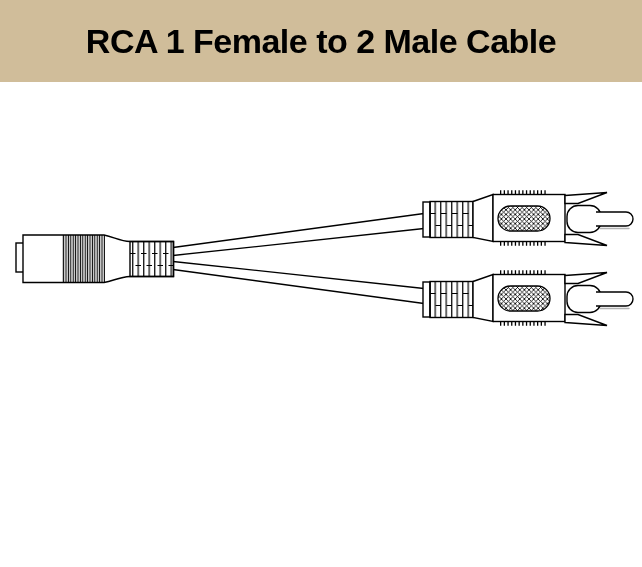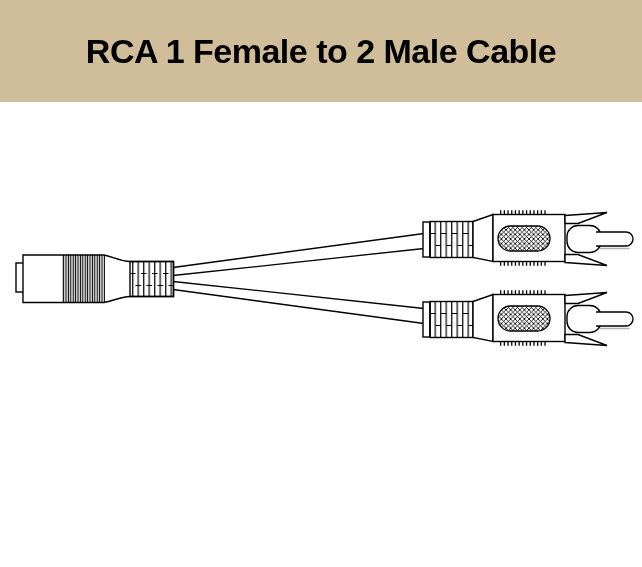--- a/index.html
+++ b/index.html
@@ -6,21 +6,21 @@
     margin: 0;
     padding: 0;
     background: #ffffff;
     width: 642px;
     height: 567px;
     overflow: hidden;
     font-family: "Liberation Sans", sans-serif;
   }
   .banner {
     width: 642px;
-    height: 102px;
+    height: 82px;
     background: #d0bd9a;
     display: flex;
     align-items: center;
     justify-content: center;
   }
   .banner h1 {
     margin: 0;
     font-size: 34px;
     font-weight: bold;
     color: #000000;

